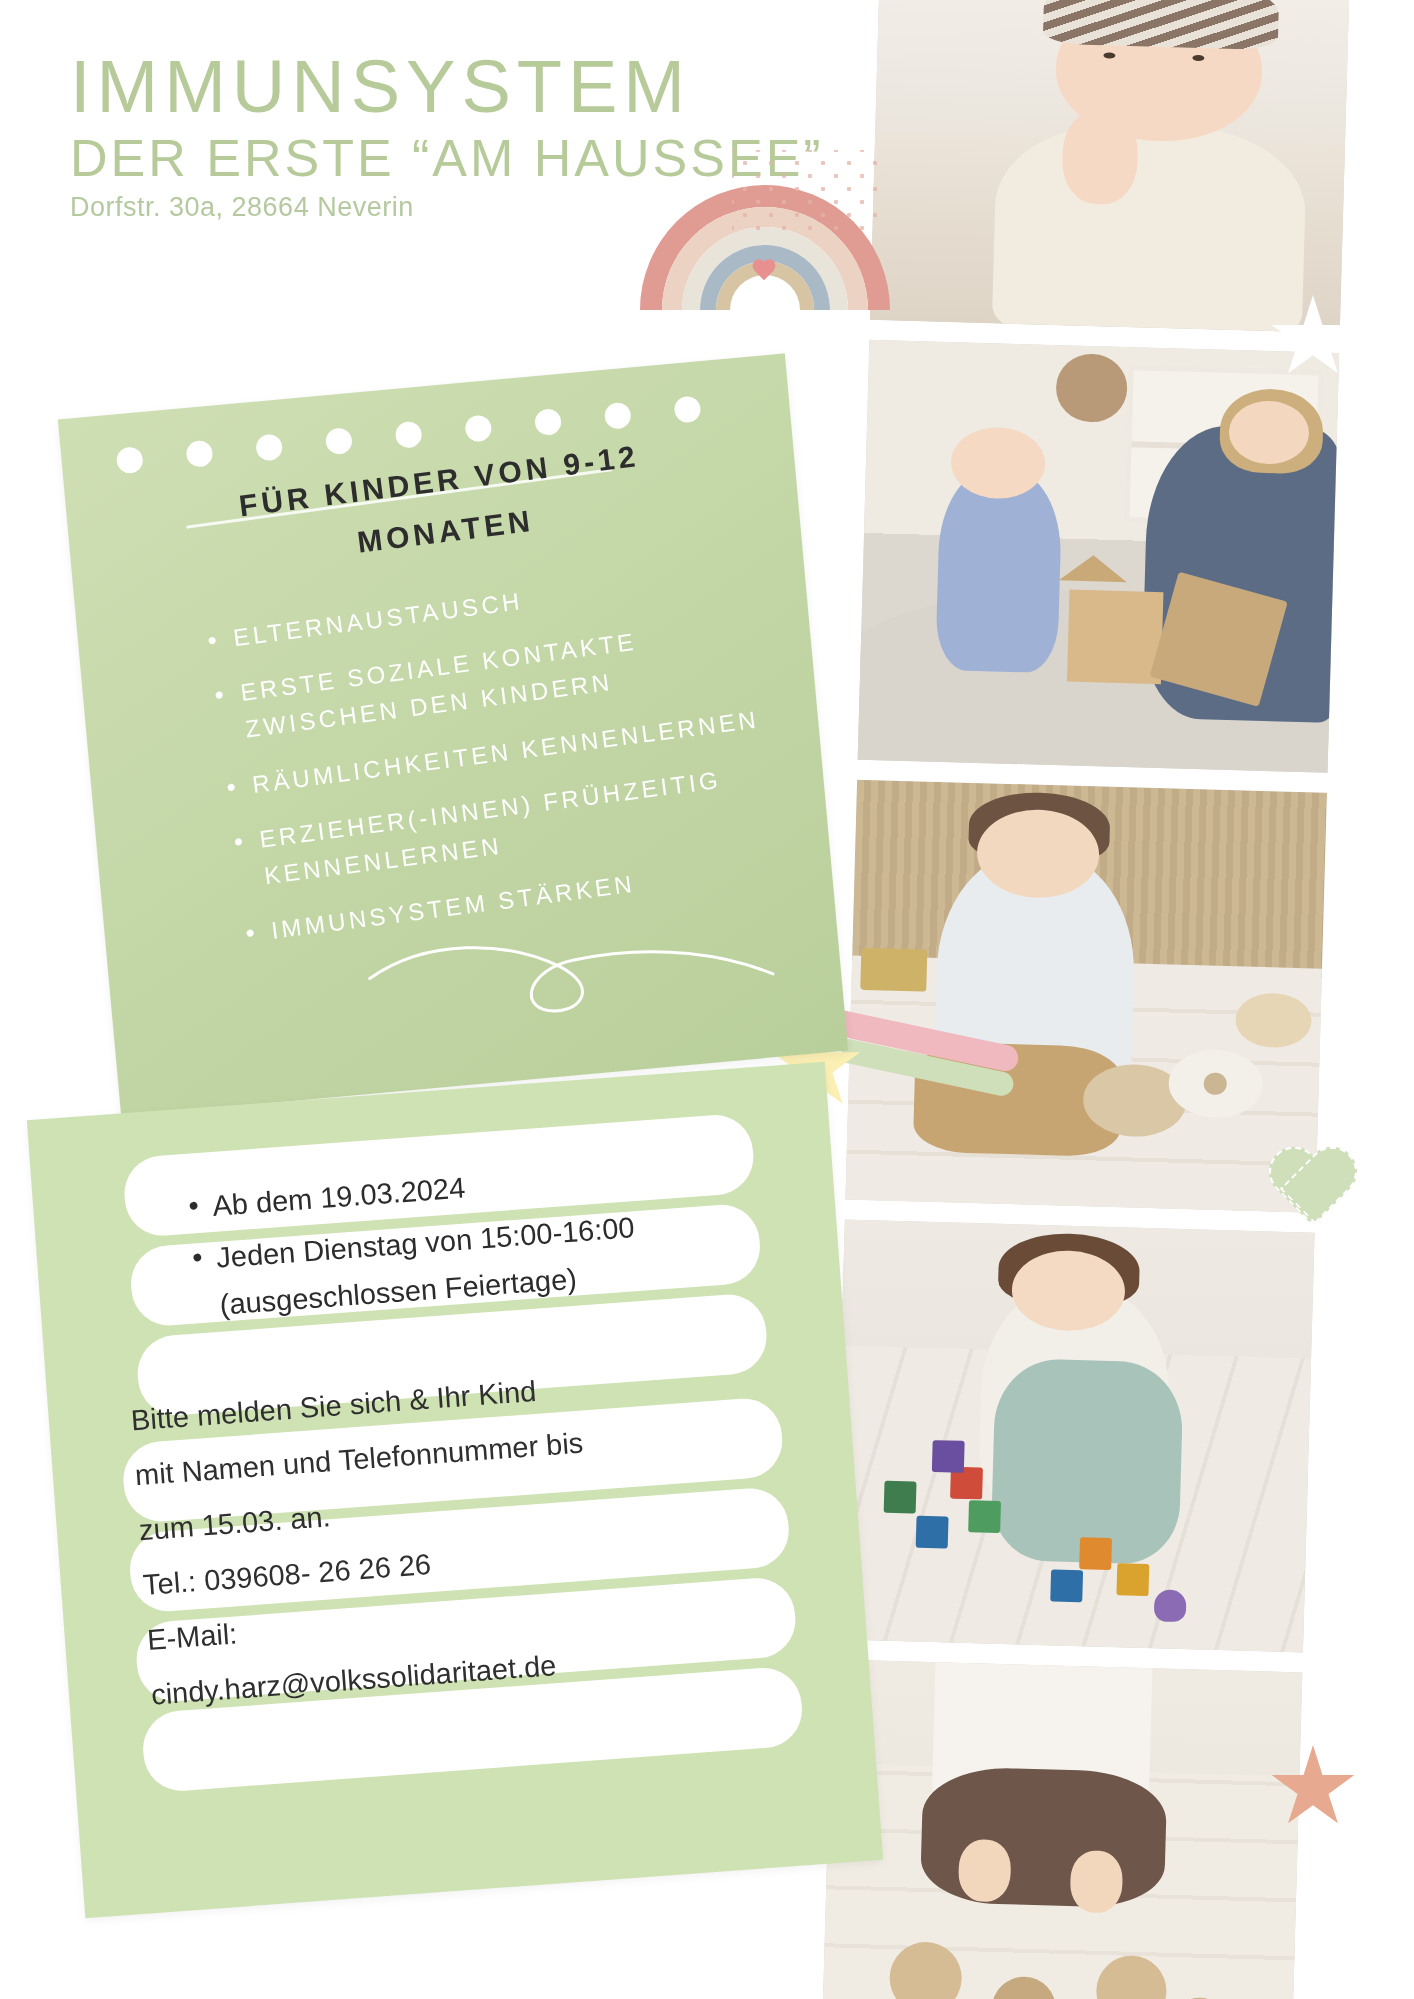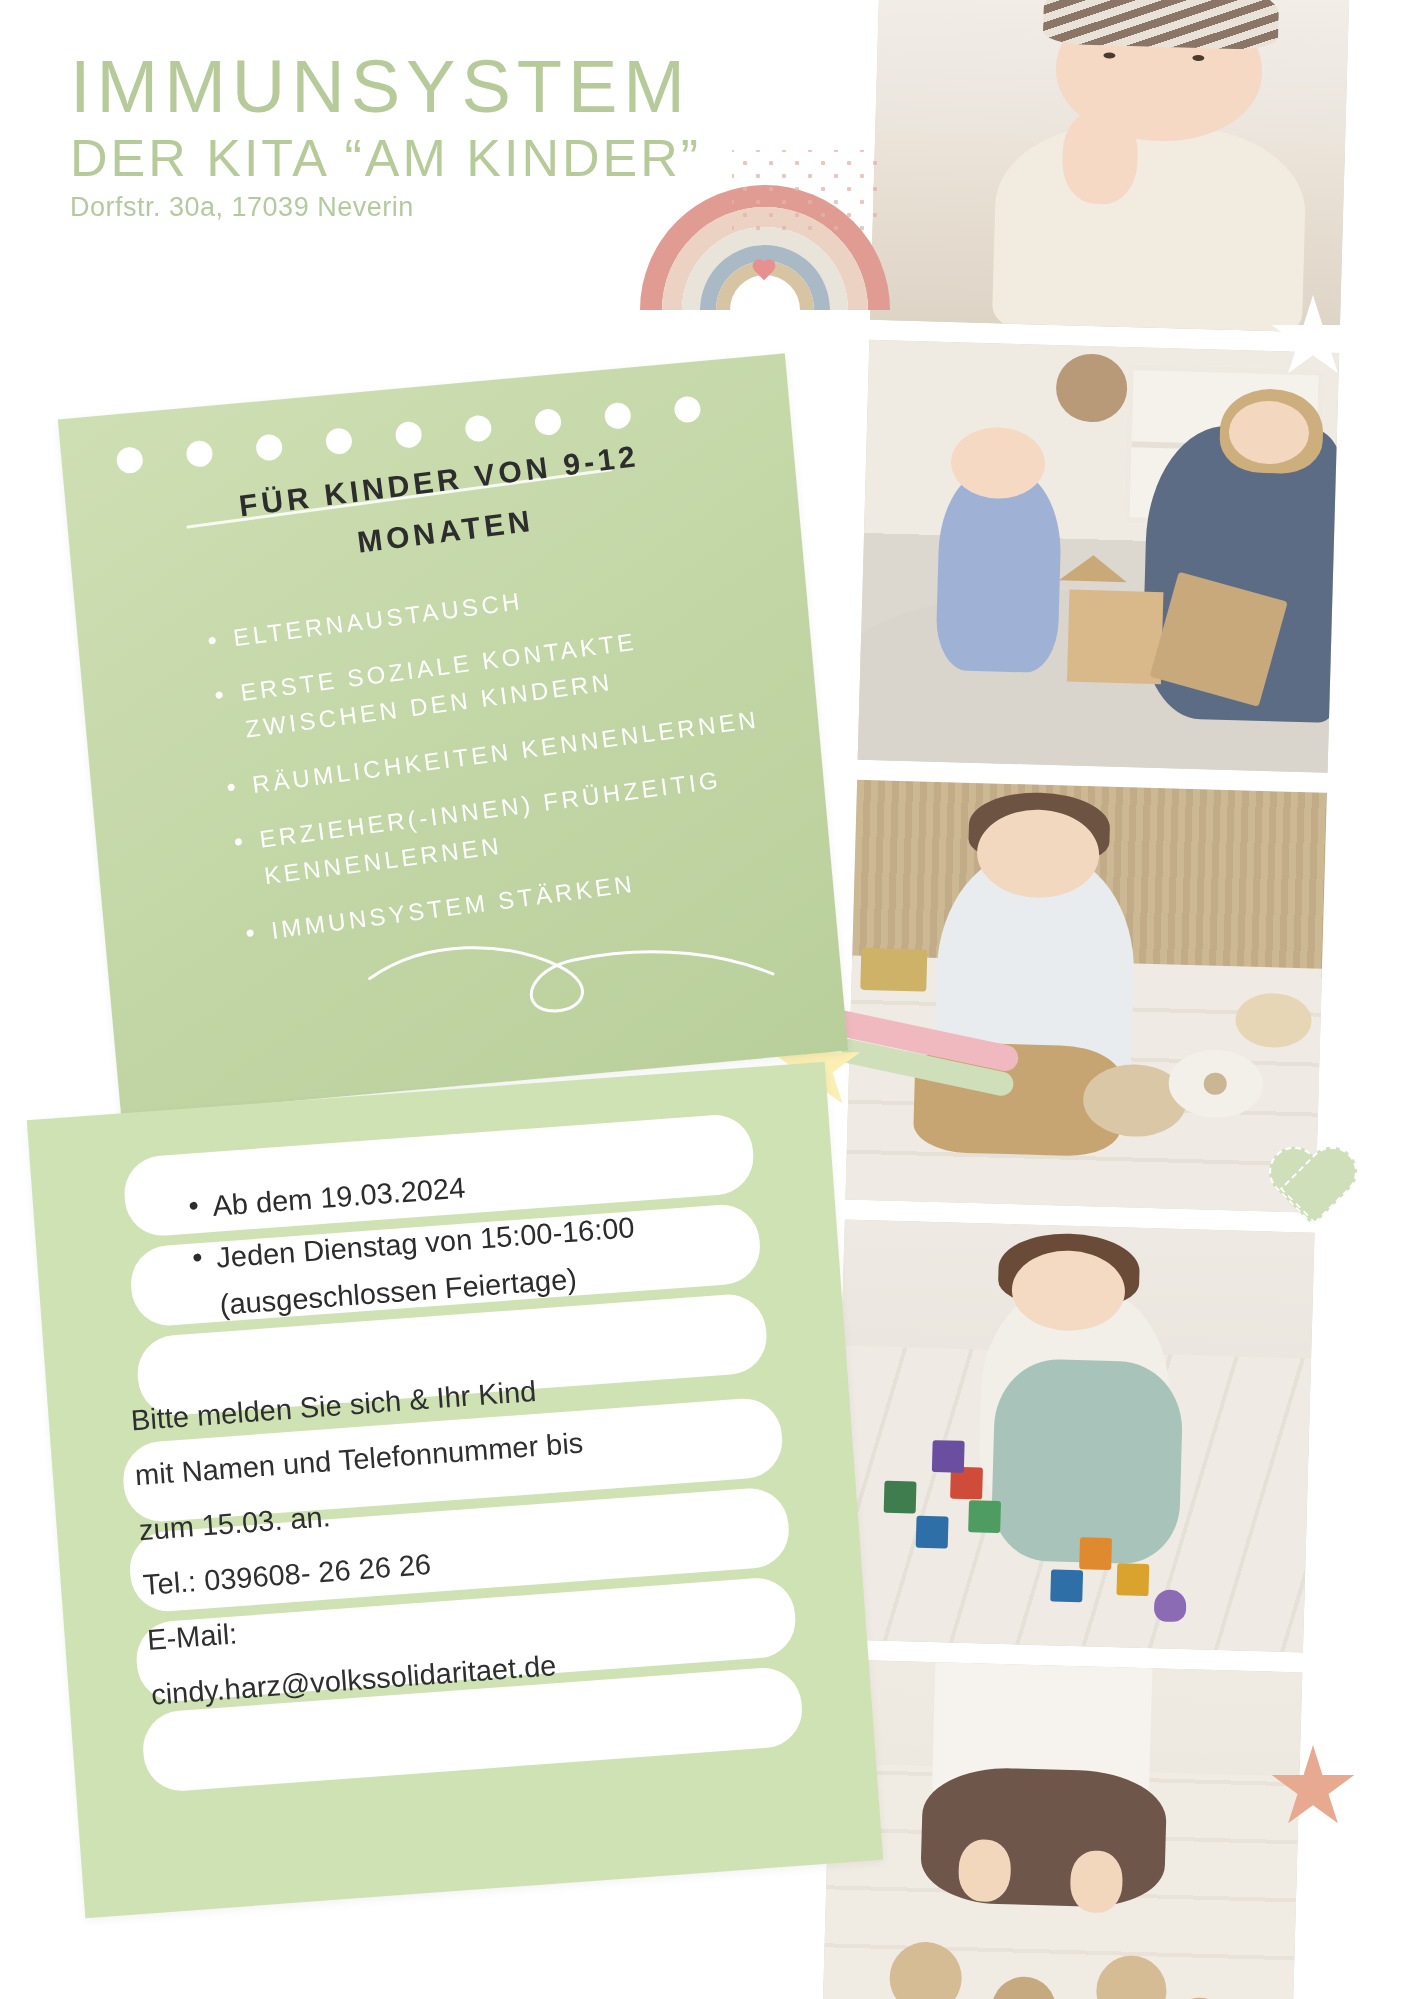--- a/index.html
+++ b/index.html
@@ -298,22 +298,22 @@
         <div class="ring-w" style="left:36%;top:78%;width:64px;height:64px;background:#c6a97f"></div>
         <div class="ring-w" style="left:58%;top:72%;width:70px;height:70px;"></div>
         <div class="ring-w" style="left:74%;top:82%;width:58px;height:58px;background:#cdb184"></div>
 
       </div>
     </div>
   </div>
 
   <div class="header">
     <div class="title-1">IMMUNSYSTEM</div>
-    <div class="title-2">DER KITA “AM KINDER”</div>
-    <div class="title-3">Dorfstr. 30a, 17039 Neverin</div>
+    <div class="title-2">DER ERSTE “AM HAUSSEE”</div>
+    <div class="title-3">Dorfstr. 30a, 28664 Neverin</div>
   </div>
 
   <div class="rainbow">
     <div class="rb-arc" style="left:0;   width:250px; height:125px; border-width:22px; border-color:#e09b93;"></div>
     <div class="rb-arc" style="left:22px;width:206px; height:103px; border-width:20px; border-color:#ecd2c2;"></div>
     <div class="rb-arc" style="left:42px;width:166px; height:83px;  border-width:18px; border-color:#e9e4d9;"></div>
     <div class="rb-arc" style="left:60px;width:130px; height:65px;  border-width:16px; border-color:#aab9c6;"></div>
     <div class="rb-arc" style="left:76px;width:98px;  height:49px;  border-width:14px; border-color:#d6c4a3;"></div>
     <div class="rb-dots"></div>
     <div class="rb-heart"></div>

